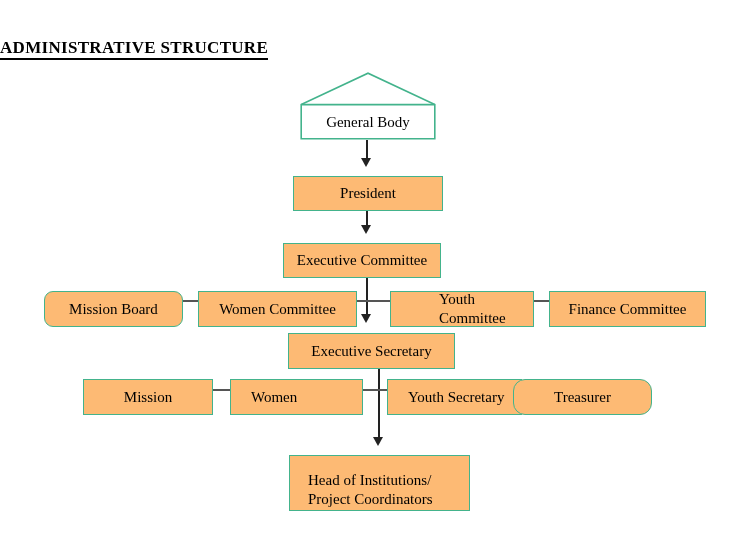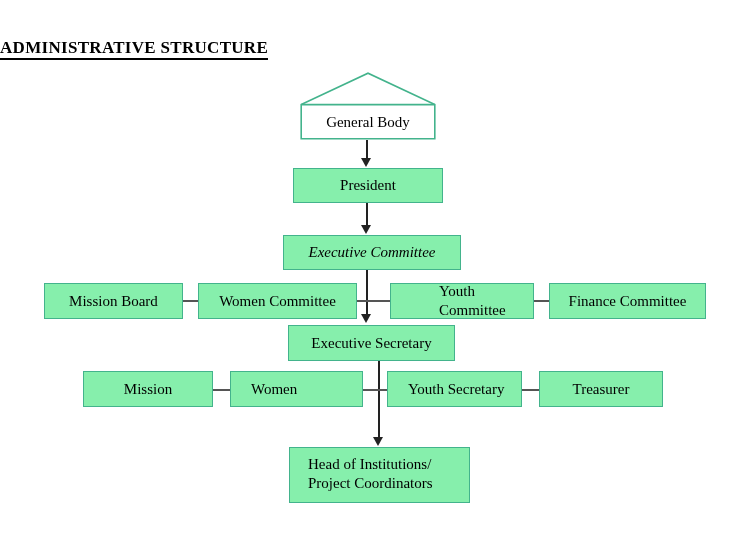--- a/index.html
+++ b/index.html
@@ -31,36 +31,37 @@
   #page-title span.title-text {
     border-bottom: 2px solid #000000;
     padding-bottom: 1px;
   }
 
   
   .node {
     position: absolute;
     box-sizing: border-box;
     border: 1.4px solid #43b38c;
-    background: #86efac;
+    background: #fdba74;
     color: #000000;
     font-size: 15px;
     line-height: 1.25;
     display: flex;
     align-items: center;
     justify-content: center;
     z-index: 3;
+    margin-top: 8px;
   }
   .node.left-text {
     justify-content: flex-start;
     padding-left: 20px;
   }
   .node.two-line {
     display: block;
-    padding: 7px 0 0 18px;
+    padding: 15px 0 0 18px;
     text-align: left;
   }
   .node.two-line .line2 { display: block; }
 
   
   #general-body-shape {
     position: absolute;
     left: 300px;
     top: 72px;
     width: 136px;
@@ -127,26 +128,26 @@
   <div id="general-body-label">General Body</div>
 
   <div class="v-line" style="left:366px; top:140px; height:21px;"></div>
   <div class="arrow-head" style="left:361.3px; top:158px;"></div>
 
   <div class="node" style="left:293px; top:168px; width:150px; height:35px;">President</div>
 
   <div class="v-line" style="left:366px; top:203px; height:24px;"></div>
   <div class="arrow-head" style="left:361.3px; top:225px;"></div>
 
-  <div class="node" style="left:283px; top:235px; width:178px; height:35px;font-style:italic;">Executive Committee</div>
+  <div class="node" style="left:283px; top:235px; width:158px; height:35px;">Executive Committee</div>
 
   <div class="v-line" style="left:366px; top:270px; height:48px;"></div>
   <div class="arrow-head" style="left:361.3px; top:314px;"></div>
 
-  <div class="node" style="left:44px; top:283px; width:139px; height:36px;">Mission Board</div>
+  <div class="node" style="left:44px; top:283px; width:139px; height:36px;border-radius:9px;">Mission Board</div>
   <div class="h-link" style="left:183px; top:300px; width:15px;"></div>
 
   <div class="node" style="left:198px; top:283px; width:159px; height:36px;">Women Committee</div>
   <div class="h-link" style="left:357px; top:300px; width:33px;"></div>
 
   <div class="node" style="left:390px; top:283px; width:144px; height:36px;padding-left:48px;">Youth Committee</div>
   <div class="h-link" style="left:534px; top:300px; width:15px;"></div>
 
   <div class="node" style="left:549px; top:283px; width:157px; height:36px;">Finance Committee</div>
 
@@ -157,20 +158,20 @@
 
   <div class="node" style="left:83px; top:371px; width:130px; height:36px;">Mission</div>
   <div class="h-link" style="left:213px; top:389px; width:17px;"></div>
 
   <div class="node left-text" style="left:230px; top:371px; width:133px; height:36px;">Women</div>
   <div class="h-link" style="left:363px; top:389px; width:24px;"></div>
 
   <div class="node left-text" style="left:387px; top:371px; width:135px; height:36px;">Youth Secretary</div>
   <div class="h-link" style="left:522px; top:389px; width:17px;"></div>
 
-  <div class="node" style="left:539px; top:371px; width:124px; height:36px;">Treasurer</div>
+  <div class="node" style="left:513px; top:371px; width:139px; height:36px;border-radius:12px;">Treasurer</div>
 
   <div class="node two-line" style="left:289px; top:447px; width:181px; height:56px;">
     <span class="line1">Head of Institutions/</span>
     <span class="line2">Project Coordinators</span>
   </div>
 
 </div>
 
 </body></html>

